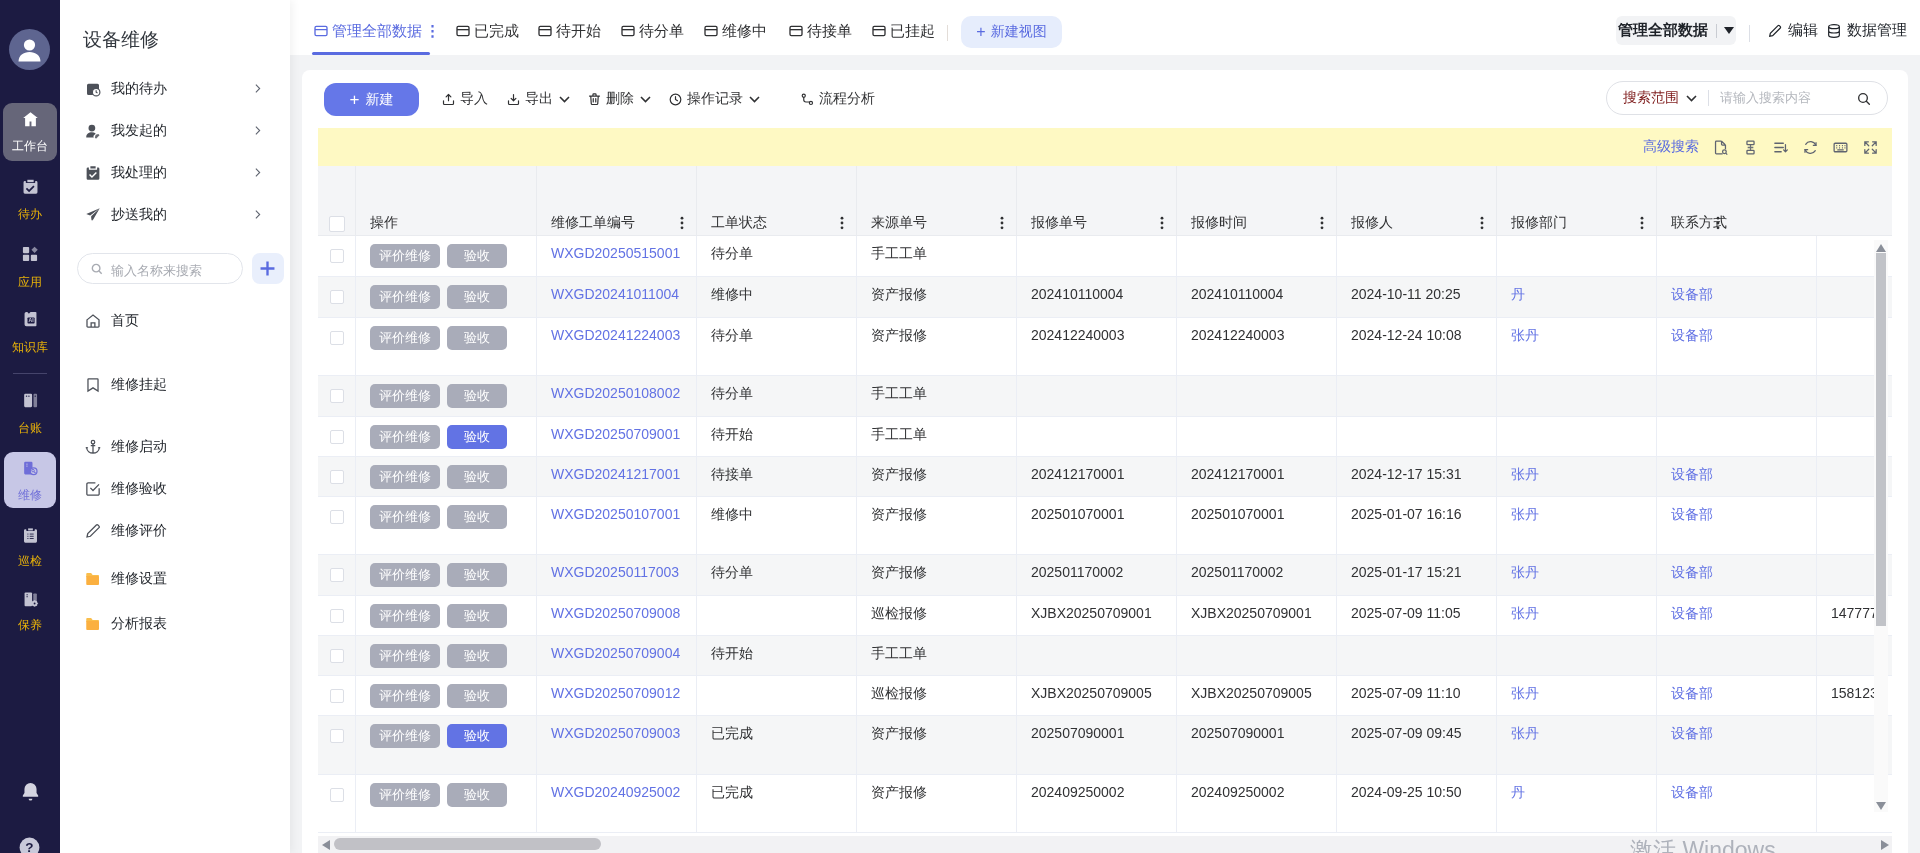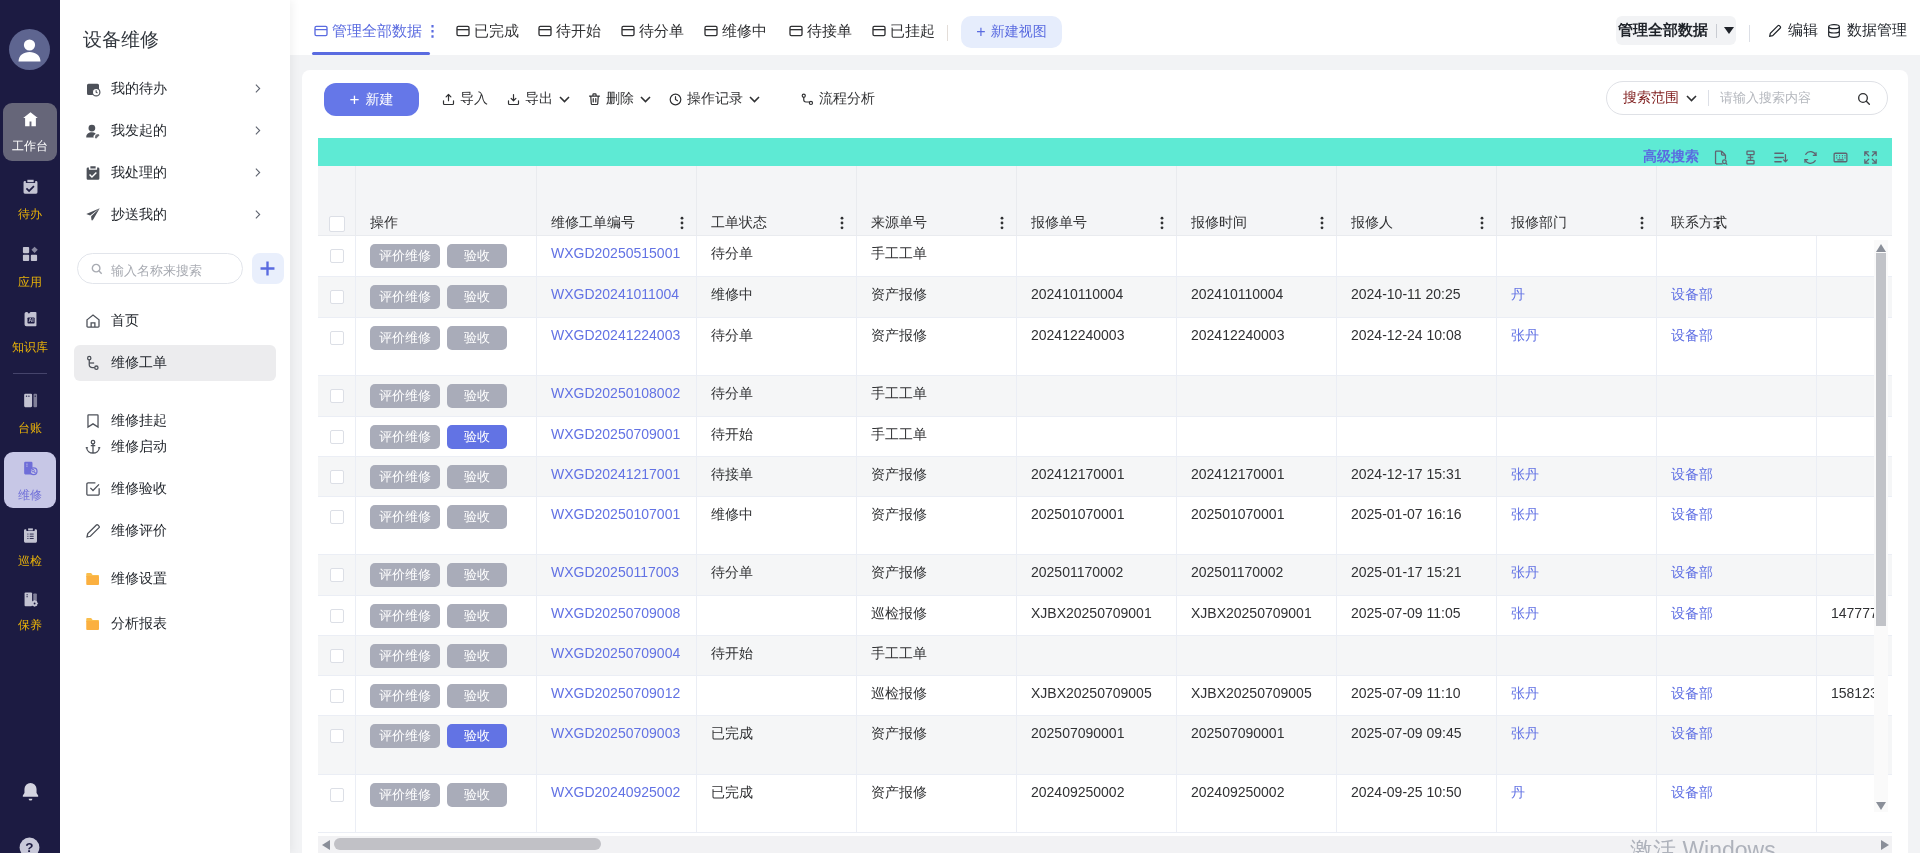--- a/index.html
+++ b/index.html
@@ -36,21 +36,21 @@
   
   #btn-new { position:absolute; left:22px; top:13px; width:95px; height:33px; background:#6577e8; color:#fff; border-radius:12px; display:flex; align-items:center; justify-content:center; font-size:14px; }
   .tool { position:absolute; top:21px; height:16px; display:flex; align-items:center; color:#303133; font-size:14px; }
   .tool svg { margin-right:4px; }
   .tool .dn { margin-left:6px; }
 
   
   #searchpill { position:absolute; left:1304px; top:11px; width:282px; height:34px; border:1px solid #dfe1e6; border-radius:17px; display:flex; align-items:center; }
 
   
-  #advstrip { position:absolute; left:16px; top:68px; width:1574px; height:38px; background:#5eead4;font-weight:bold; }
+  #advstrip { position:absolute; left:16px; top:58px; width:1574px; height:38px; background:#fef9c3; }
   #advstrip .inner { position:absolute; right:13px; top:0; height:38px; display:flex; align-items:center; gap:13px; }
 
   
   #tbl { position:absolute; left:16px; top:96px; width:1574px; height:667px; overflow:hidden; font-size:14px; }
   .hdr { position:absolute; left:0; top:0; width:1574px; height:70px; background:#f4f5f7; border-bottom:1px solid #e9ebef; display:flex; }
   .hdr .hc { position:relative; border-right:1px solid #e9ebef; display:flex; align-items:flex-end; }
   .hdr .hc span.t { margin:0 0 3px 14px; color:#303133; }
   .dots { position:absolute; right:12px; bottom:5px; width:4px; height:14px; color:#303133; }
   .row { position:absolute; left:0; width:1574px; display:flex; border-bottom:1px solid #ebeef5; background:#fff; }
   .row.g { background:#f5f6f7; }
@@ -221,31 +221,21 @@
       </svg>
   </div>
   <div class="ws-item" style="top:303px;">
     <span class="ico">
         <svg width="18" height="18" viewBox="0 0 24 24" fill="none" stroke="#4d5159" stroke-width="1.7">
           <path d="M4 10.5 12 4l8 6.5V19a1.2 1.2 0 0 1-1.2 1.2H5.2A1.2 1.2 0 0 1 4 19z"></path>
           <path d="M9.5 20v-5.5h5V20"></path>
         </svg>
       </span>首页
   </div>
-  <div class="ws-item ws-sel" style="top:345px;">
-    <span class="ico">
-        <svg width="18" height="18" viewBox="0 0 24 24" fill="none" stroke="#4d5159" stroke-width="1.7">
-          <circle cx="7" cy="5.5" r="2.2"></circle>
-          <path d="M7 7.7v6.5a4 4 0 0 0 4 4h3"></path>
-          <circle cx="16.5" cy="18.2" r="2.2"></circle>
-          <path d="M7 12h6.5"></path>
-        </svg>
-      </span>维修工单
-  </div>
-  <div class="ws-item" style="top:403px;">
+  <div class="ws-item" style="top:367px;">
     <span class="ico">
         <svg width="18" height="18" viewBox="0 0 24 24" fill="none" stroke="#4d5159" stroke-width="1.7">
           <path d="M6 3.8h12a.7.7 0 0 1 .7.7V20l-6.7-4.2L5.3 20V4.5a.7.7 0 0 1 .7-.7z"></path>
         </svg>
       </span>维修挂起
   </div>
   <div class="ws-item" style="top:429px;">
     <span class="ico">
         <svg width="18" height="18" viewBox="0 0 24 24" fill="none" stroke="#4d5159" stroke-width="1.7">
           <circle cx="12" cy="5.5" r="2.3"></circle>

